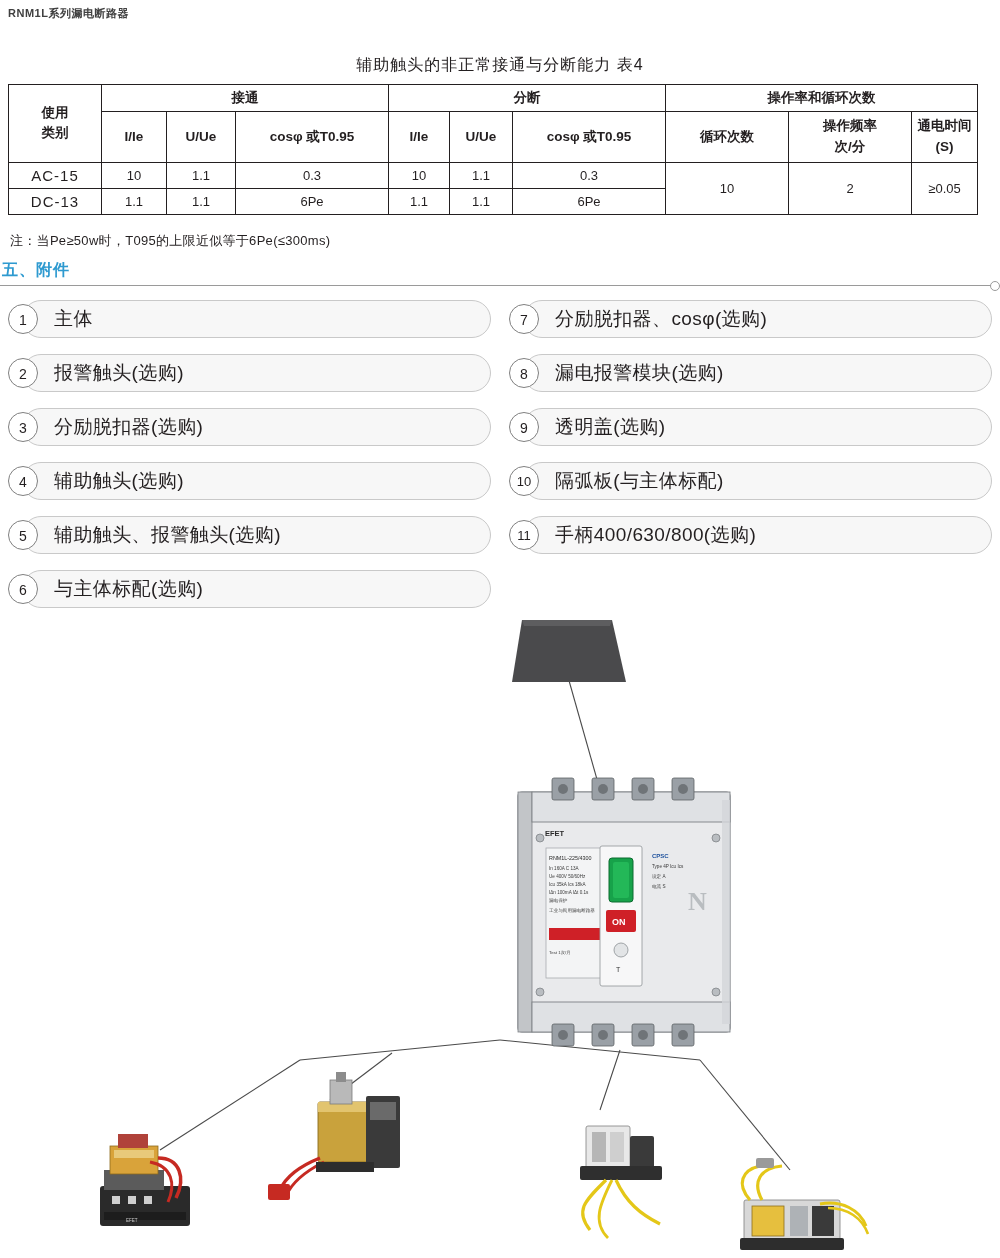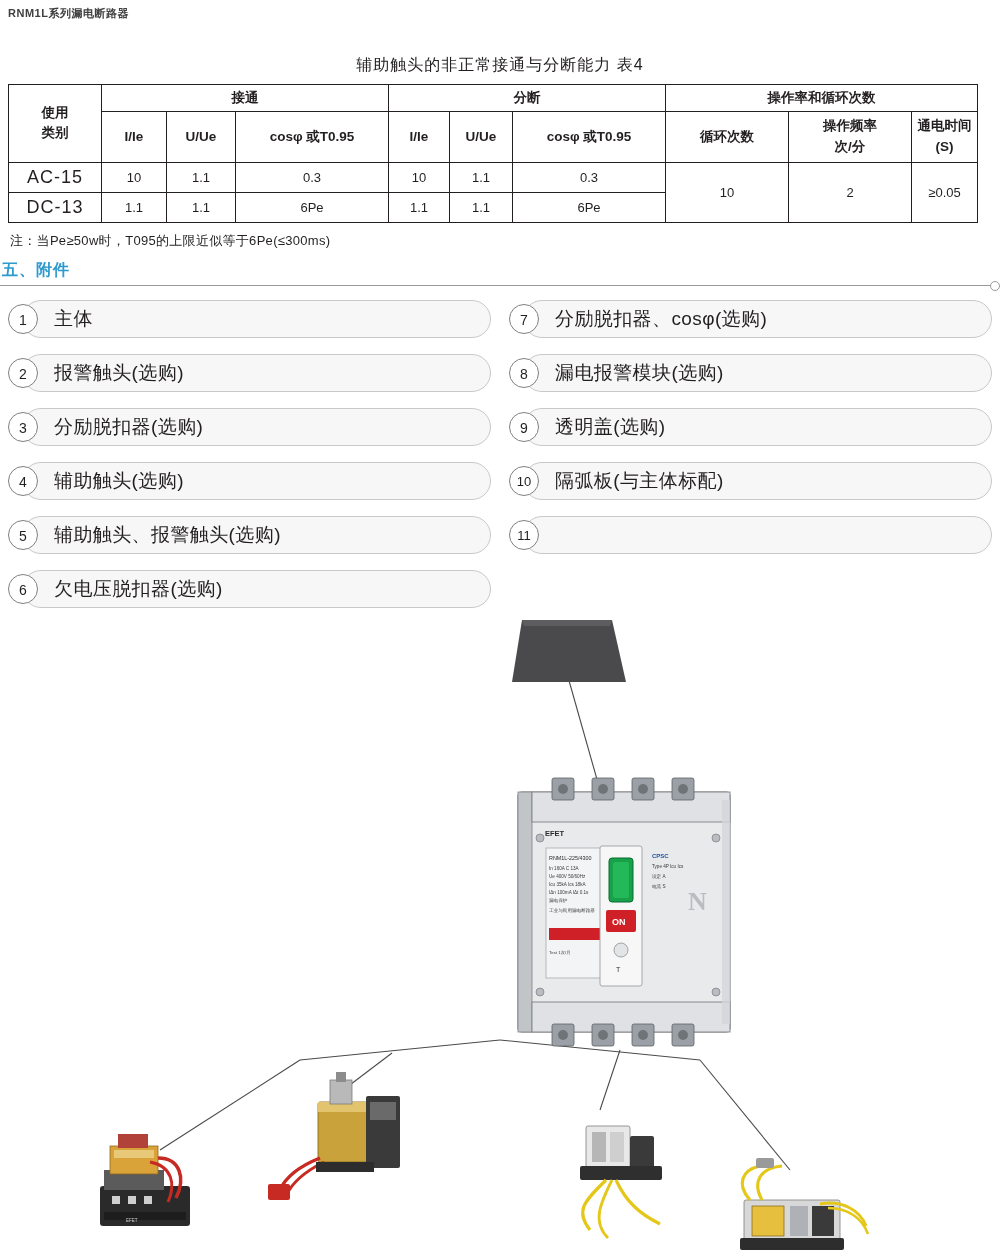--- a/index.html
+++ b/index.html
@@ -52,21 +52,21 @@
     text-align: center;
     vertical-align: middle;
     padding: 4px 2px;
     font-weight: normal;
   }
   table.spec th {
     font-weight: bold;
     font-size: 13.5px;
   }
   .rowhdr {
-    font-size: 18px;
+    font-size: 15px;
     letter-spacing: 1px;
   }
   .h-two-line { line-height: 1.55; }
 
   .note {
     position: absolute;
     top: 232px;
     left: 10px;
     font-size: 13px;
     letter-spacing: 0.3px;
@@ -267,21 +267,21 @@
       <div class="acc-label">辅助触头(选购)</div>
     </div>
     <div class="acc-item">
       <div class="acc-pill"></div>
       <div class="acc-num">5</div>
       <div class="acc-label">辅助触头、报警触头(选购)</div>
     </div>
     <div class="acc-item">
       <div class="acc-pill"></div>
       <div class="acc-num">6</div>
-      <div class="acc-label">欠电压脱扣器(选购)</div>
+      <div class="acc-label">与主体标配(选购)</div>
     </div>
   </div>
 
   <div class="acc-col right">
     <div class="acc-item">
       <div class="acc-pill"></div>
       <div class="acc-num">7</div>
       <div class="acc-label">分励脱扣器、cosφ(选购)</div>
     </div>
     <div class="acc-item">
@@ -295,20 +295,21 @@
       <div class="acc-label">透明盖(选购)</div>
     </div>
     <div class="acc-item">
       <div class="acc-pill"></div>
       <div class="acc-num" style="font-size:13px">10</div>
       <div class="acc-label">隔弧板(与主体标配)</div>
     </div>
     <div class="acc-item">
       <div class="acc-pill"></div>
       <div class="acc-num" style="font-size:13px">11</div>
+      <div class="acc-label">手柄400/630/800(选购)</div>
     </div>
   </div>
 
 </div>
 
 <div class="figure">
   <svg width="1000" height="648" viewBox="0 0 1000 648" xmlns="http://www.w3.org/2000/svg">
 
     <g stroke="#4a4a4a" stroke-width="1.1" fill="none">
       <line x1="566" y1="60" x2="600" y2="180"></line>

